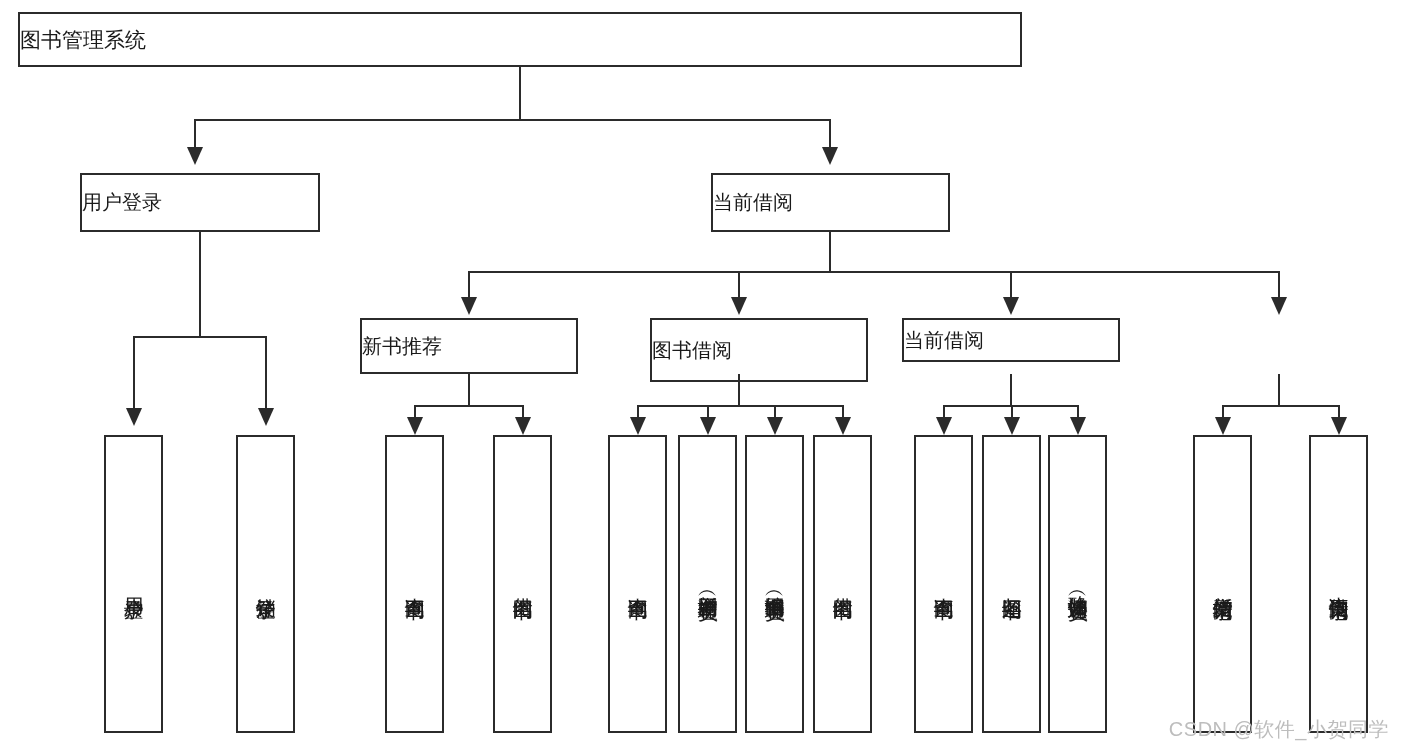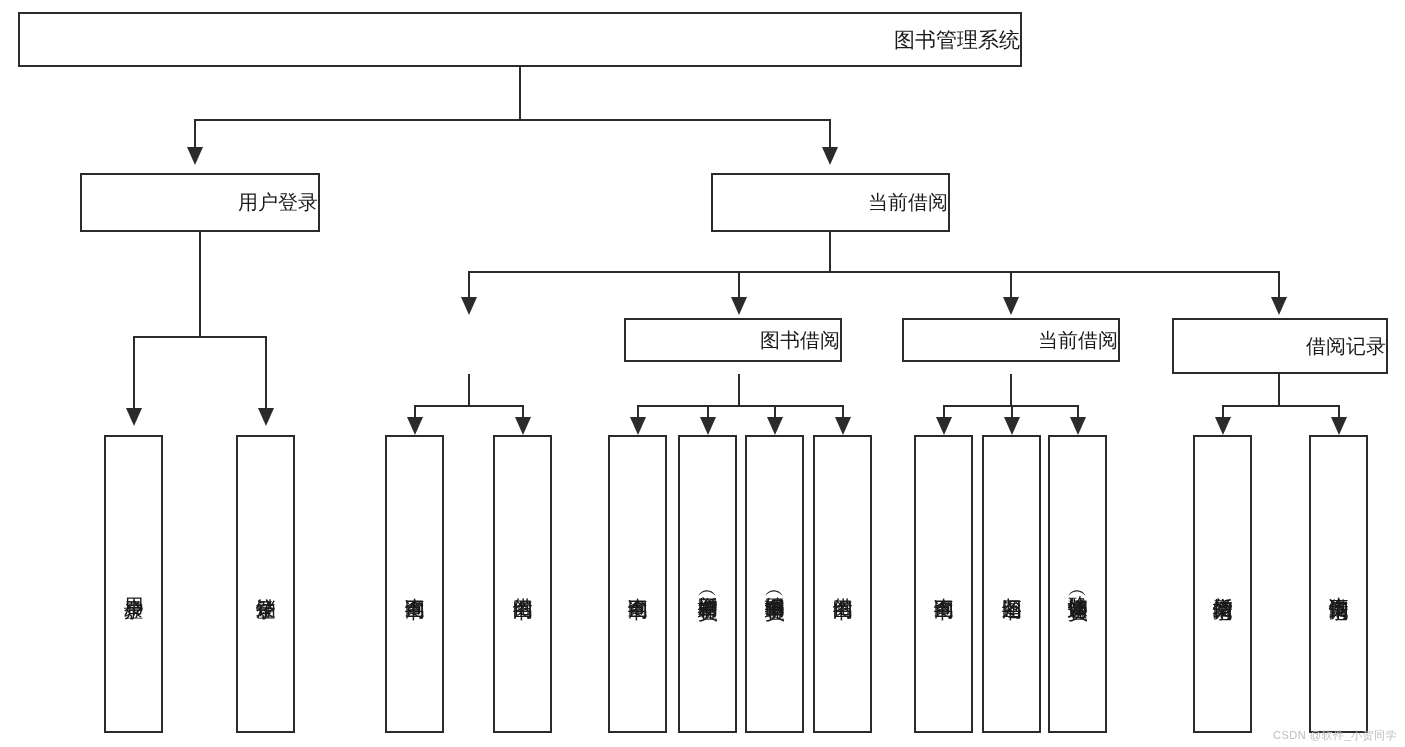--- a/index.html
+++ b/index.html
@@ -17,21 +17,21 @@
     background: #ffffff;
     overflow: hidden;
   }
   .node {
     position: absolute;
     box-sizing: border-box;
     border: 2px solid #2b2b2b;
     background: #ffffff;
     display: flex;
     align-items: center;
-    justify-content: flex-end;
+    justify-content: flex-start;
     color: #1a1a1a;
   }
   .node.root {
     font-size: 21px;
   }
   .node.lvl1 {
     font-size: 20px;
   }
   .node.lvl2 {
     font-size: 20px;
@@ -59,23 +59,23 @@
   .arrow {
     position: absolute;
     width: 0;
     height: 0;
     border-left: 8px solid transparent;
     border-right: 8px solid transparent;
     border-top: 18px solid #2b2b2b;
   }
   #watermark {
     position: absolute;
-    right: 8px;
+    right: 16px;
     bottom: 4px;
-    font-size: 11px;
+    font-size: 20px;
     color: #bdbdbd;
     letter-spacing: 0.5px;
     white-space: nowrap;
   }
 </style>
 </head>
 <body>
 
 <div id="canvas">
 
@@ -109,28 +109,28 @@
   <div class="hline" style="left:468px; top:271px; width:810px;"></div>
   <div class="vline" style="left:468px; top:271px; height:26px;"></div>
   <div class="arrow" style="left:461px; top:297px;"></div>
   <div class="vline" style="left:738px; top:271px; height:26px;"></div>
   <div class="arrow" style="left:731px; top:297px;"></div>
   <div class="vline" style="left:1010px; top:271px; height:26px;"></div>
   <div class="arrow" style="left:1003px; top:297px;"></div>
   <div class="vline" style="left:1278px; top:271px; height:26px;"></div>
   <div class="arrow" style="left:1271px; top:297px;"></div>
 
-  <div class="node lvl2" style="left:624px; top:318px; width:218px; height:44px;">
+  <div class="node lvl2" style="left:360px; top:318px; width:218px; height:56px;">
+    <span class="label">新书推荐</span>
+  </div>
+  <div class="node lvl2" style="left:650px; top:318px; width:218px; height:64px;">
     <span class="label">图书借阅</span>
   </div>
   <div class="node lvl2" style="left:902px; top:318px; width:218px; height:44px;">
     <span class="label">当前借阅</span>
-  </div>
-  <div class="node lvl2" style="left:1172px; top:318px; width:216px; height:56px;">
-    <span class="label">借阅记录</span>
   </div>
 
   <div class="vline" style="left:468px; top:374px; height:31px;"></div>
   <div class="hline" style="left:414px; top:405px; width:110px;"></div>
   <div class="vline" style="left:414px; top:405px; height:12px;"></div>
   <div class="arrow" style="left:407px; top:417px;"></div>
   <div class="vline" style="left:522px; top:405px; height:12px;"></div>
   <div class="arrow" style="left:515px; top:417px;"></div>
 
   <div class="vline" style="left:738px; top:374px; height:31px;"></div>

